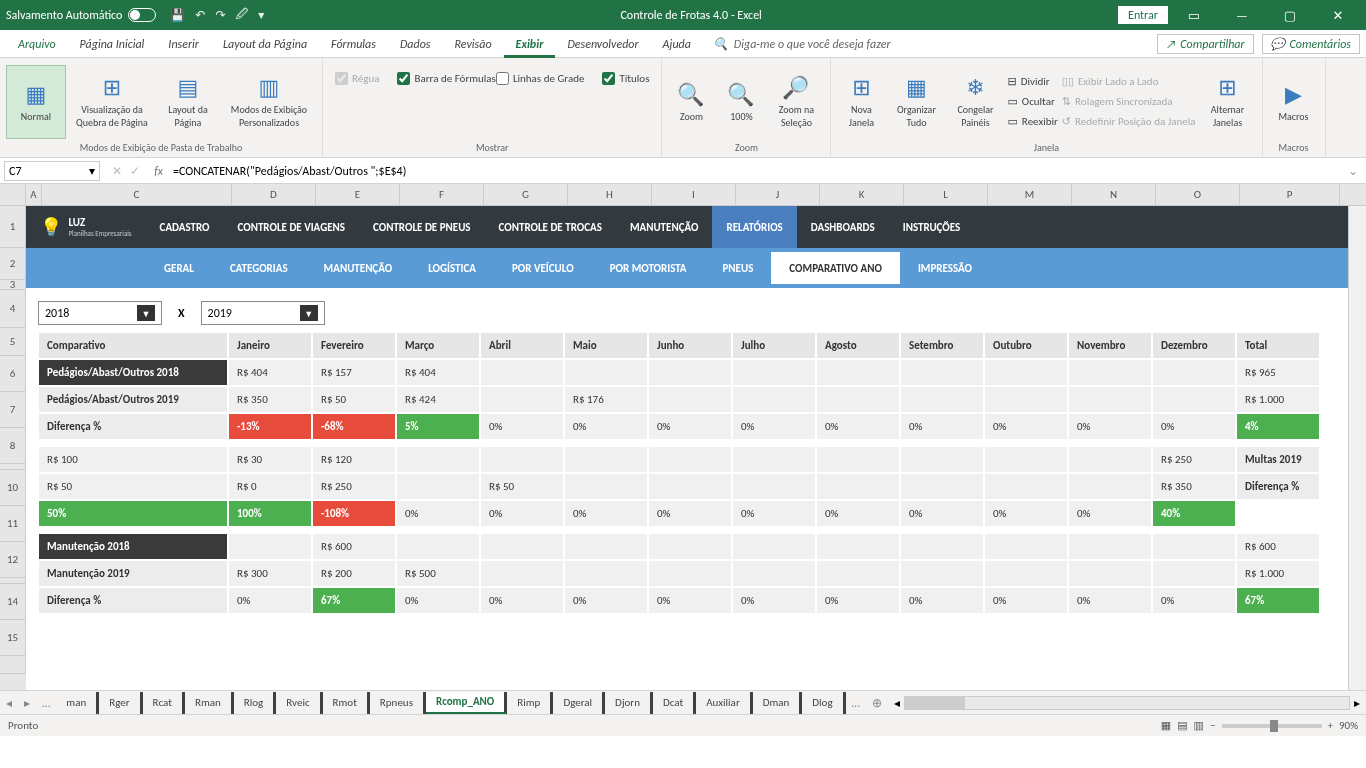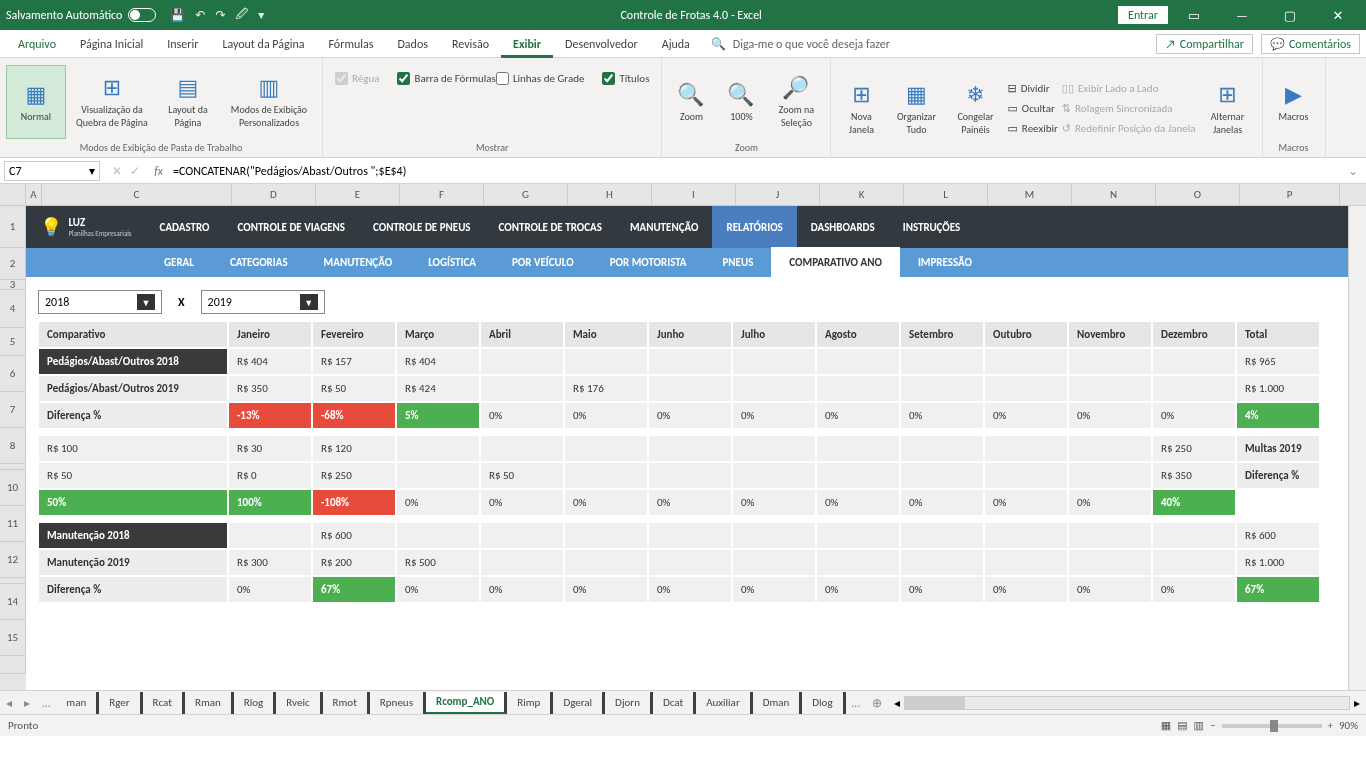--- a/index.html
+++ b/index.html
@@ -11,21 +11,21 @@
 .titlebar .toggle { width: 28px; height: 14px; border: 1px solid #fff; border-radius: 8px; position: relative; }
 .titlebar .toggle::after { content: ''; width: 10px; height: 10px; background: #fff; border-radius: 50%; position: absolute; top: 1px; left: 1px; }
 .titlebar .qat { display: flex; gap: 10px; margin-left: 14px; align-items: center; }
 .titlebar .qat span { opacity: .9; cursor: pointer; }
 .titlebar .title { flex: 1; text-align: center; font-size: 12px; }
 .titlebar .rightwin { display: flex; align-items: center; gap: 4px; }
 .titlebar .signin { background: #fff; color: #217346; padding: 2px 10px; font-size: 12px; }
 .titlebar .winbtn { width: 44px; text-align: center; cursor: pointer; font-size: 13px; }
 
 
-.ribtabs { height: 28px; background: #fff; border-bottom: 1px solid #d4d4d4; display: flex; align-items: center; padding: 0 6px; }
+.ribtabs { height: 28px; background: #fff; border-bottom: 1px solid #d4d4d4; display: flex; align-items: center; padding: 0 6px; font-style: italic; }
 .ribtabs .tab { padding: 0 12px; height: 28px; line-height: 28px; font-size: 12px; color: #444; cursor: pointer; }
 .ribtabs .tab.file { color: #217346; font-weight: 400; }
 .ribtabs .tab.active { color: #217346; box-shadow: inset 0 -3px 0 #217346; font-weight: 600; }
 .ribtabs .tellme { flex: 1; display: flex; align-items: center; gap: 6px; color: #666; margin-left: 10px; }
 .ribtabs .rbuttons { display: flex; gap: 8px; }
 .ribtabs .rbtn { border: 1px solid #c5c5c5; padding: 2px 8px; font-size: 12px; color: #217346; display: flex; align-items: center; gap: 4px; cursor: pointer; }
 
 
 .ribbon { height: 100px; background: #f3f2f1; border-bottom: 1px solid #d4d4d4; display: flex; }
 .ribgroup { border-right: 1px solid #e1dfdd; padding: 4px 6px 2px 6px; display: flex; flex-direction: column; }
@@ -57,21 +57,21 @@
 .sheet { flex: 1; position: relative; overflow: hidden; }
 
 
 .appnav { background: #333a3f; height: 42px; display: flex; align-items: center; color: #fff; }
 .luz { display: flex; align-items: center; padding: 0 14px; gap: 6px; font-size: 11px; }
 .luz .logo { font-size: 18px; }
 .appnav .nitem { padding: 0 14px; font-size: 11px; font-weight: 600; height: 42px; display: flex; align-items: center; cursor: pointer; }
 .appnav .nitem.active { background: #4a7ebf; }
 
 
-.subnav { background: #5b9bd5; height: 29px; display: flex; align-items: center; color: #fff; }
+.subnav { background: #5b9bd5; height: 40px; display: flex; align-items: center; color: #fff; }
 .subnav .sitem { padding: 0 18px; font-size: 11px; font-weight: 600; height: 32px; display: flex; align-items: center; cursor: pointer; }
 .subnav .sitem.active { background: #fff; color: #333; }
 
 
 .yearsel { height: 38px; display: flex; align-items: center; padding: 6px 12px; gap: 16px; }
 .combo { border: 1px solid #888; width: 124px; height: 24px; display: flex; align-items: center; justify-content: space-between; padding: 0 6px; font-size: 12px; background: #fff; cursor: pointer; }
 .combo .dd { background: #333; color: #fff; width: 18px; height: 16px; display: flex; align-items: center; justify-content: center; font-size: 9px; }
 
 
 .dtbl { display: grid; grid-template-columns: 190px repeat(12, 84px) 84px; }
@@ -254,20 +254,21 @@
         <div class="smallrow dis">
             <span>↺</span>
             <span>Redefinir Posição da Janela</span>
           </div>
       </div>
       <div class="bigbtn" style="width:56px">
           <span class="ic">⊞</span>
           <span>Alternar Janelas</span>
         </div>
     </div>
+    <div class="label">Janela</div>
   </div>
   <div class="ribgroup">
     <div class="body">
       <div class="bigbtn" style="width:50px">
           <span class="ic">▶</span>
           <span>Macros</span>
         </div>
     </div>
     <div class="label">Macros</div>
   </div>

